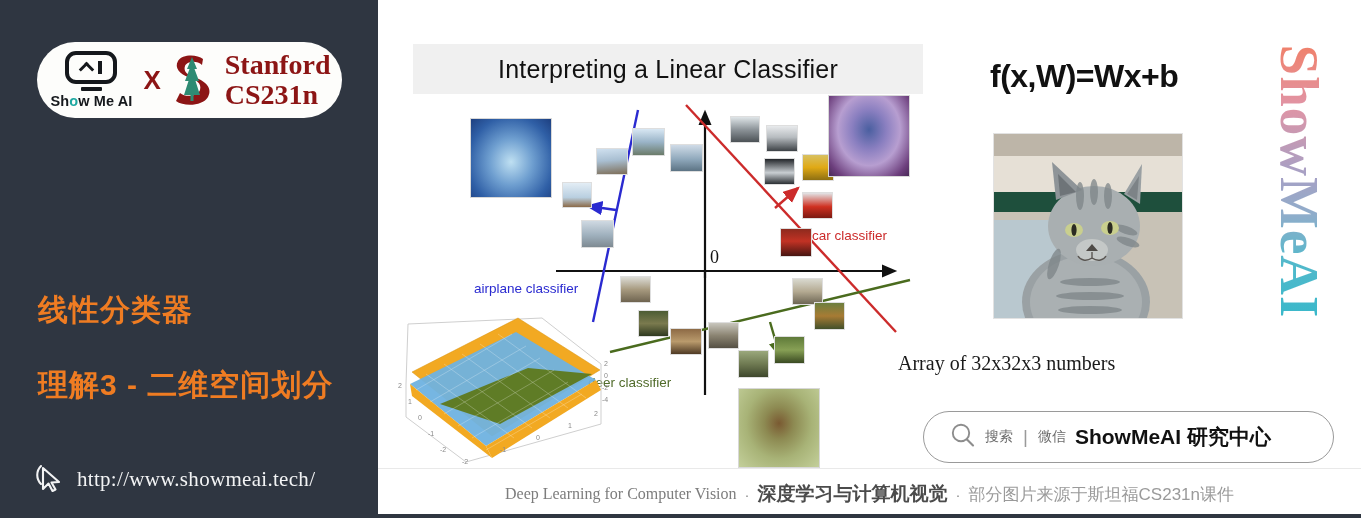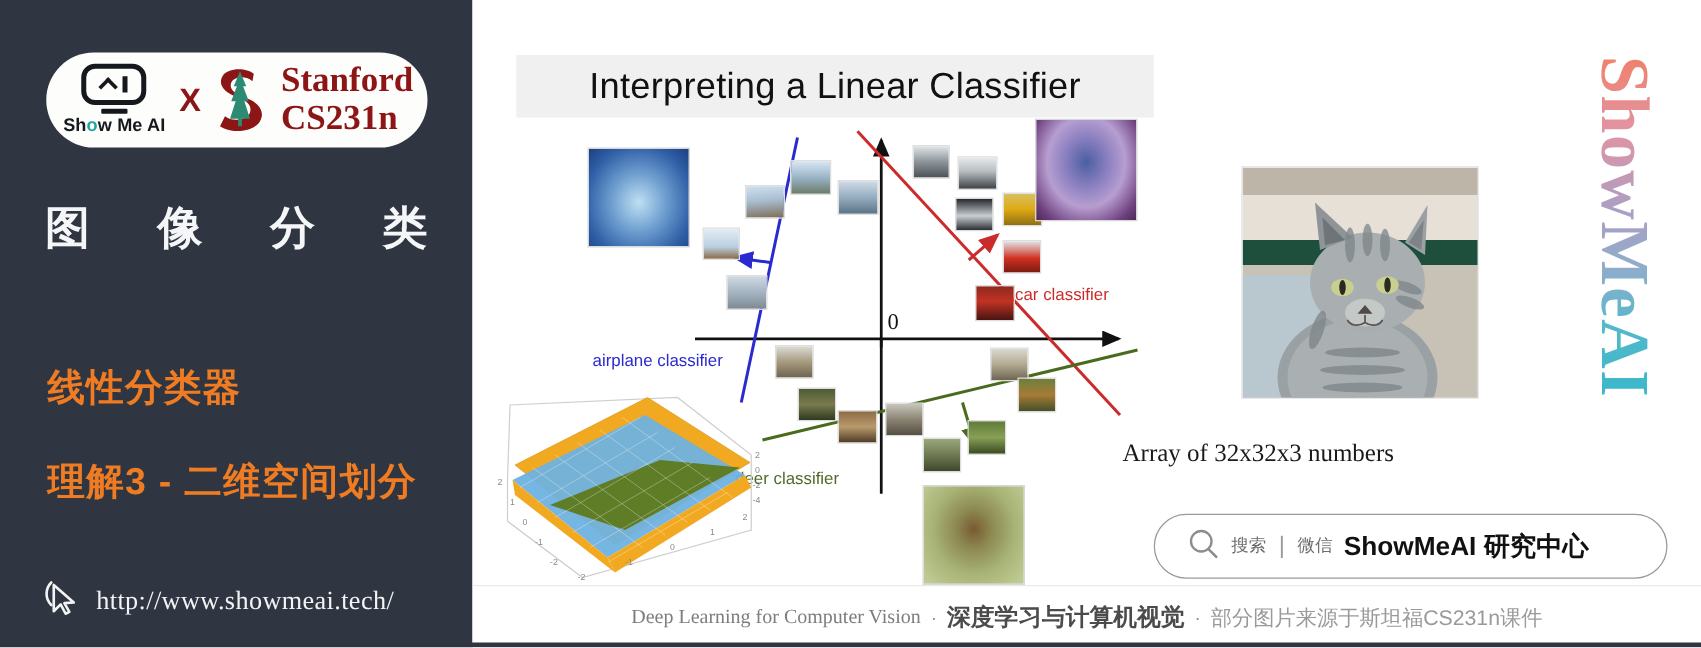--- a/index.html
+++ b/index.html
@@ -100,21 +100,21 @@
     position: absolute; left: 378px; top: 0;
     width: 983px; height: 518px; background: #ffffff;
   }
   #title-banner {
     position: absolute; left: 35px; top: 44px;
     width: 510px; height: 50px;
     background: #f0f0f0;
     display: flex; align-items: center; justify-content: center;
   }
   #title-banner span {
-    font-size: 29px; color: #111; font-weight: 500;
+    font-size: 25px; color: #111; font-weight: 500;
     font-family: "Liberation Sans", sans-serif;
     letter-spacing: .2px;
   }
 
   
   #figure { position: absolute; left: 20px; top: 100px; width: 540px; height: 370px; }
   #figure svg { position:absolute; left:0; top:0; }
 
   .thumb {
     position: absolute;
@@ -252,21 +252,20 @@
           <rect x="20.5" y="42" width="3" height="8" fill="#2e8b73"></rect>
         </svg>
       </div>
 
       <div class="stanford-text">
         <span>Stanford</span>
         <span>CS231n</span>
       </div>
     </div>
 
-    <div id="title-cn">图 像 分 类</div>
     <div id="subtitle-1">线性分类器</div>
     <div id="subtitle-2">理解3 - 二维空间划分</div>
 
     <div id="site-row">
       <span>
         <svg width="31" height="31" viewBox="0 0 31 31">
           <path d="M7 4 C2 9, 2 17, 7 22" stroke="#f2f3f4" stroke-width="2.1" fill="none" stroke-linecap="round"></path>
           <path d="M9 6 L9 27 L14.5 21.5 L18.5 29 L21.5 27.5 L17.5 20.5 L25 20 Z" fill="none" stroke="#f2f3f4" stroke-width="2.1" stroke-linejoin="round"></path>
         </svg>
       </span>
@@ -411,20 +410,21 @@
               <text x="198" y="104">2</text>
             <text x="208" y="54">2</text>
               <text x="208" y="66">0</text>
             <text x="206" y="78">-2</text>
               <text x="206" y="90">-4</text>
           </g>
         </svg>
       </div>
     </div>
 
+    <div id="formula">f(x,W)=Wx+b</div>
 
     <div id="cat-img">
       <svg width="190" height="186" viewBox="0 0 190 186">
         <rect width="190" height="186" fill="#d9d2c8"></rect>
         <rect x="0" y="0" width="190" height="22" fill="#bdb5a8"></rect>
         <rect x="0" y="22" width="190" height="36" fill="#e6e0d6"></rect>
         <rect x="0" y="58" width="190" height="20" fill="#1e4f3c"></rect>
         <rect x="0" y="78" width="190" height="108" fill="#c8c2b6"></rect>
         <rect x="0" y="86" width="92" height="100" fill="#b9c8cf"></rect>
 

